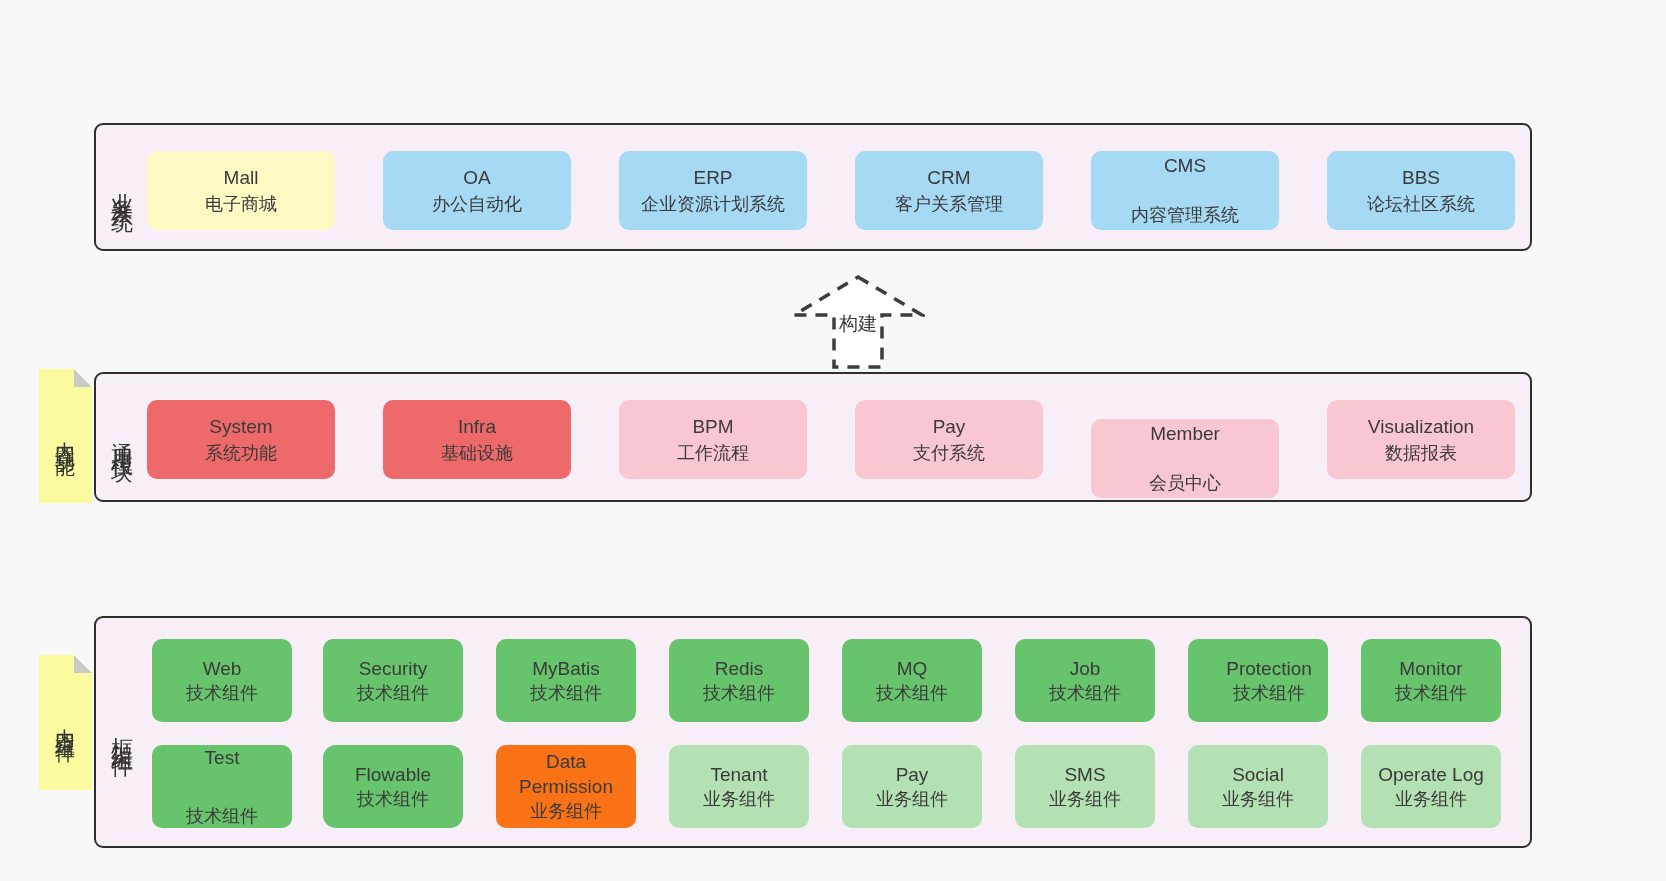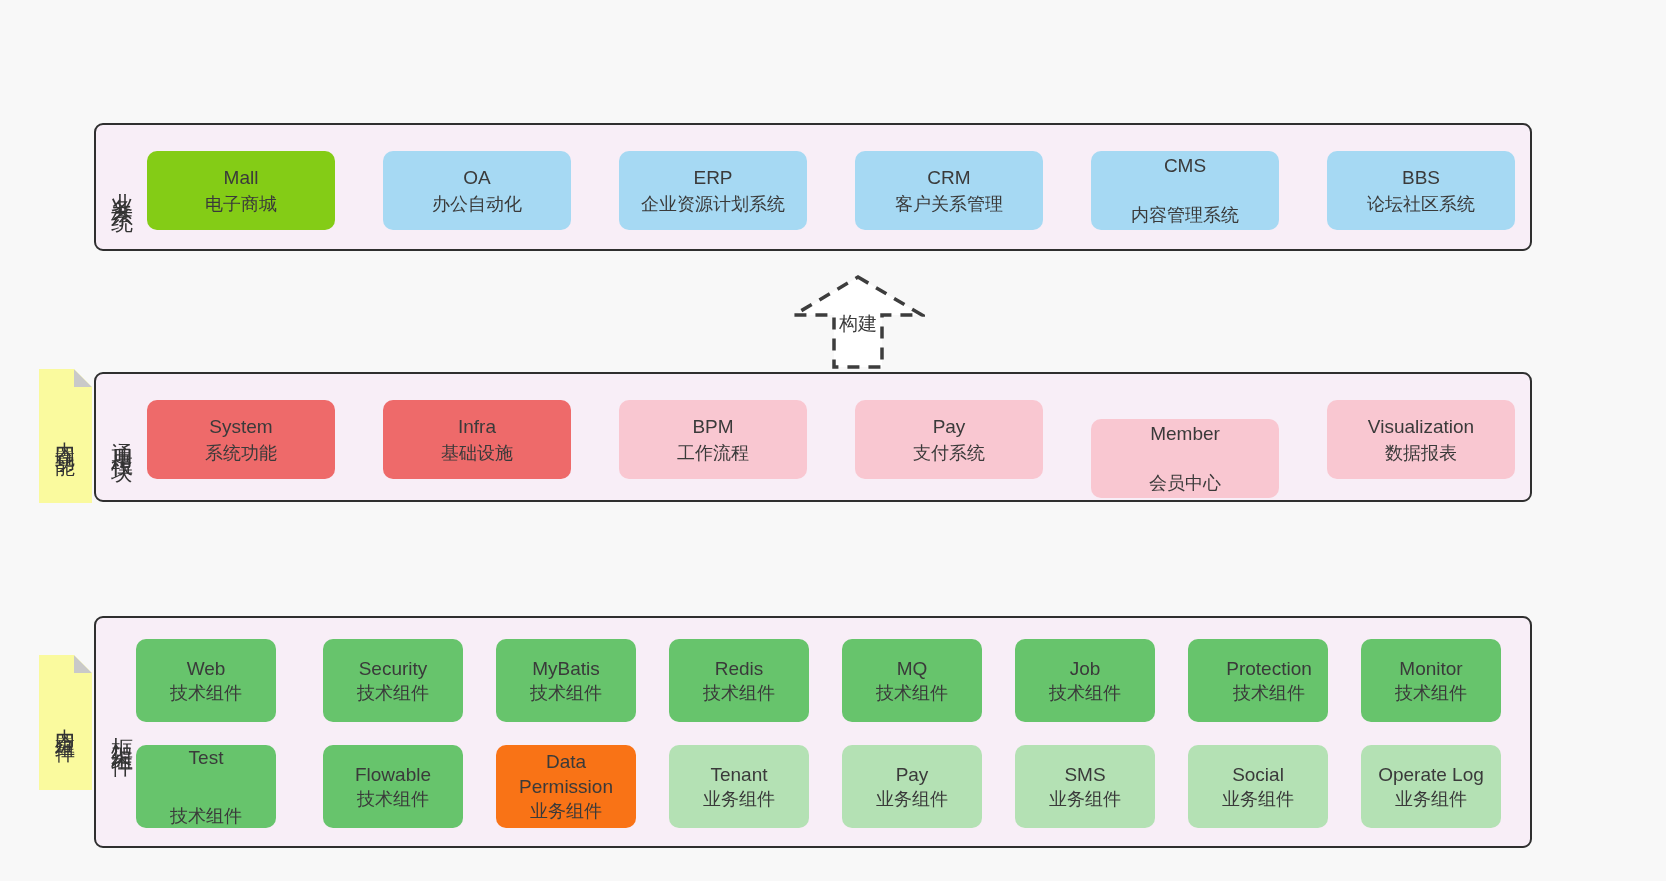--- a/index.html
+++ b/index.html
@@ -31,21 +31,21 @@
   }
   .band1 .box,.band2 .box{top:26px;width:188px;height:79px;}
   .band3 .box{width:140px;height:83px;line-height:25px;}
   .band3 .row1{top:21px;}
   .band3 .row2{top:127px;}
   .bsub{font-size:18px;}
   
   .c1{left:51px;} .c2{left:287px;} .c3{left:523px;}
   .c4{left:759px;} .c5{left:995px;gap:23px;} .c6{left:1231px;}
   
-  .g1{left:40px;} .g2{left:227px;} .g3{left:400px;} .g4{left:573px;}
+  .g1{left:56px;} .g2{left:227px;} .g3{left:400px;} .g4{left:573px;}
   .g5{left:746px;} .g6{left:919px;} .g7{left:1092px;} .g8{left:1265px;}
   
   .note{
     position:absolute;width:53px;background:#fafa9e;
     clip-path:polygon(0 0,calc(100% - 18px) 0,100% 18px,100% 100%,0 100%);
     display:flex;align-items:center;justify-content:center;
   }
   .note1{left:39px;top:369px;height:134px;}
   .note2{left:39px;top:655px;height:135px;}
   .note .fold{
@@ -76,21 +76,21 @@
     <span class="fold"></span>
     <span class="note-text">内置功能</span>
   </div>
   <div class="note note2">
     <span class="fold"></span>
     <span class="note-text">内置组件</span>
   </div>
 
   <section class="band band1">
     <span class="vlabel">业务系统</span>
-    <div class="box c1" style="background: #84cc16;">
+    <div class="box c1" style="background: #fef9c3;">
       <span class="bname">Mall</span>
       <span class="bsub">电子商城</span>
     </div>
     <div class="box c2" style="background: rgb(166, 217, 243);">
       <span class="bname">OA</span>
       <span class="bsub">办公自动化</span>
     </div>
     <div class="box c3" style="background: rgb(166, 217, 243);">
       <span class="bname">ERP</span>
       <span class="bsub">企业资源计划系统</span>
@@ -178,21 +178,21 @@
     </div>
     <div class="box row1 g8" style="background: rgb(103, 196, 108);">
       <span class="bname">Monitor</span>
       <span class="bsub">技术组件</span>
     </div>
 
     <div class="box row2 g1" style="background: rgb(103, 196, 108); gap: 34px;">
       <span class="bname">Test</span>
       <span class="bsub">技术组件</span>
     </div>
-    <div class="box row2 g2" style="background: rgb(103, 196, 108);">
+    <div class="box row2 g2" style="background: rgb(103, 196, 108); border-radius: 13px;">
       <span class="bname">Flowable</span>
       <span class="bsub">技术组件</span>
     </div>
     <div class="box row2 g3" style="background: #f97316;">
       <span class="bname">Data Permission</span>
       <span class="bsub">业务组件</span>
     </div>
     <div class="box row2 g4" style="background: rgb(180, 225, 180);">
       <span class="bname">Tenant</span>
       <span class="bsub">业务组件</span>

